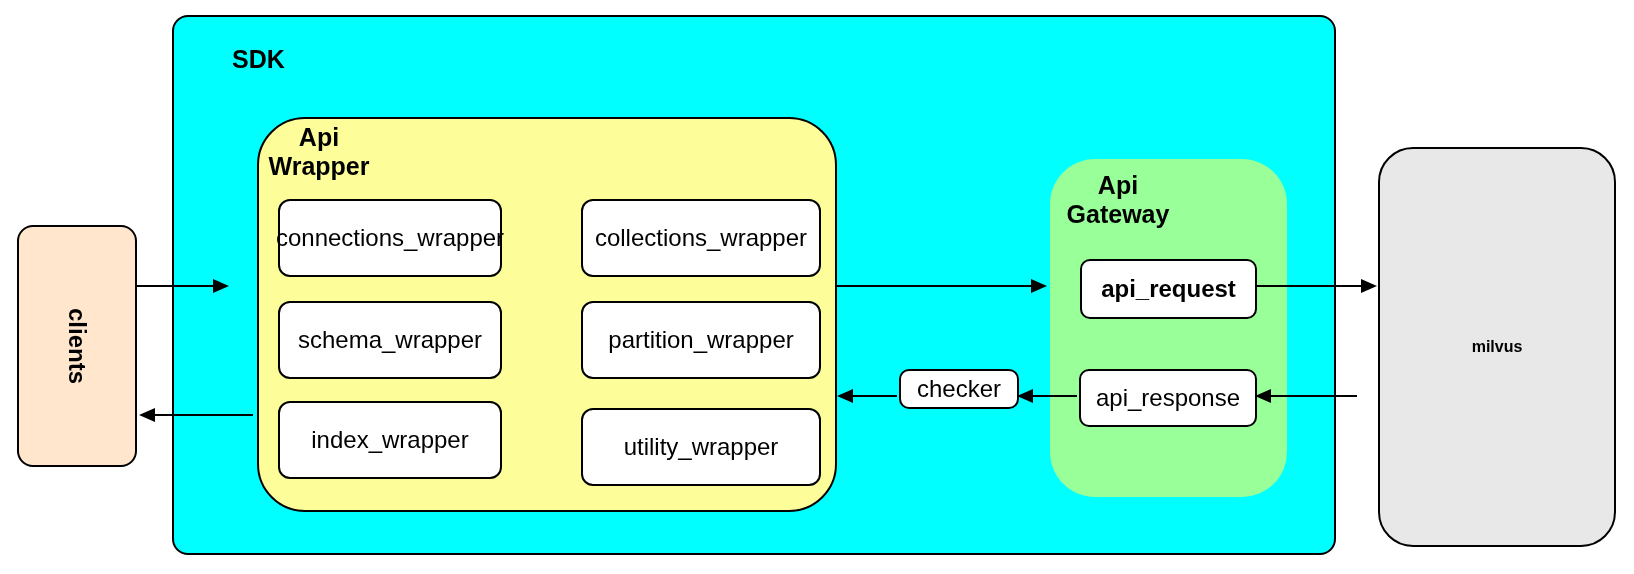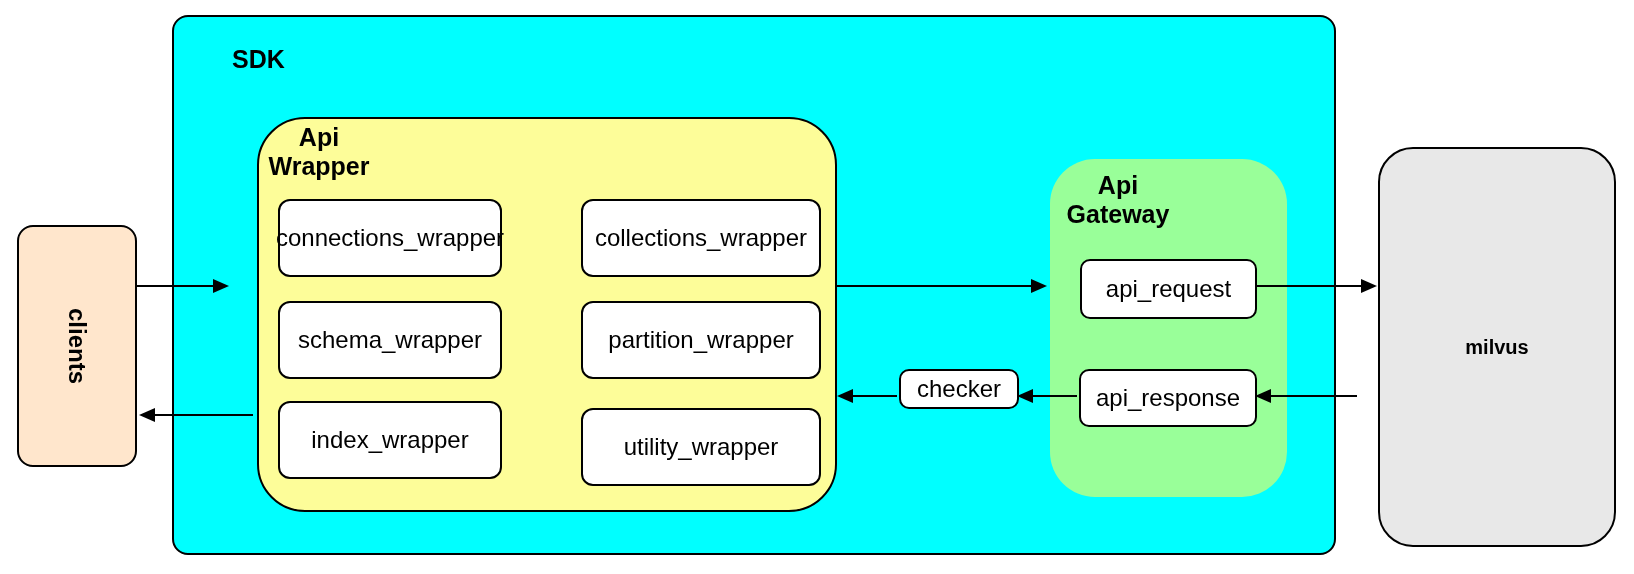--- a/index.html
+++ b/index.html
@@ -20,29 +20,29 @@
     border-radius:16px;display:flex;align-items:center;justify-content:center;}
   .clients .vlabel{transform:rotate(90deg);font-weight:bold;font-size:24px;white-space:nowrap;}
   .sdk{left:172px;top:15px;width:1164px;height:540px;background:var(--sdk_fill,#00FFFF);border-radius:16px;}
   .sdk-label{left:58px;top:28px;}
   .wrapper{left:83px;top:100px;width:580px;height:395px;background:var(--wrapper_fill,#FDFD99);border-radius:48px;}
   .wrapper-label{left:0;top:4px;width:120px;text-align:center;}
   .gateway{left:876px;top:142px;width:237px;height:338px;background:var(--gateway_fill,#99FF99);
     border:none;border-radius:45px;padding-left:16px;}
   .gateway-label{left:0;top:12px;width:136px;text-align:center;}
   .milvus{left:1378px;top:147px;width:238px;height:400px;background:var(--milvus_fill,#E8E8E8);
-    border-radius:35px;display:flex;align-items:center;justify-content:center;font-weight:bold;font-size:20px;}
+    border-radius:35px;display:flex;align-items:center;justify-content:center;font-weight:bold;font-size:16px;}
   
   .n-connections{left:19px;top:80px;width:224px;height:78px;}
   .n-collections{left:322px;top:80px;width:240px;height:78px;}
   .n-schema{left:19px;top:182px;width:224px;height:78px;}
   .n-partition{left:322px;top:182px;width:240px;height:78px;}
   .n-index{left:19px;top:282px;width:224px;height:78px;}
   .n-utility{left:322px;top:289px;width:240px;height:78px;}
-  .n-request{left:30px;top:100px;width:177px;height:60px;border-radius:10px;}
+  .n-request{left:30px;top:100px;width:177px;height:60px;border-radius:10px;font-weight:bold;}
   .n-response{left:29px;top:210px;width:178px;height:58px;border-radius:10px;}
   .checker{left:725px;top:352px;width:120px;height:40px;border-radius:10px;}
   
   .edge{position:absolute;}
   .aline{position:absolute;height:2px;background:var(--line_color,#000);}
   .ahead{position:absolute;width:0;height:0;border-top:7px solid transparent;border-bottom:7px solid transparent;}
   .ahead.right{border-left:16px solid var(--line_color,#000);}
   .ahead.left{border-right:16px solid var(--line_color,#000);}
 </style>
 </head>

